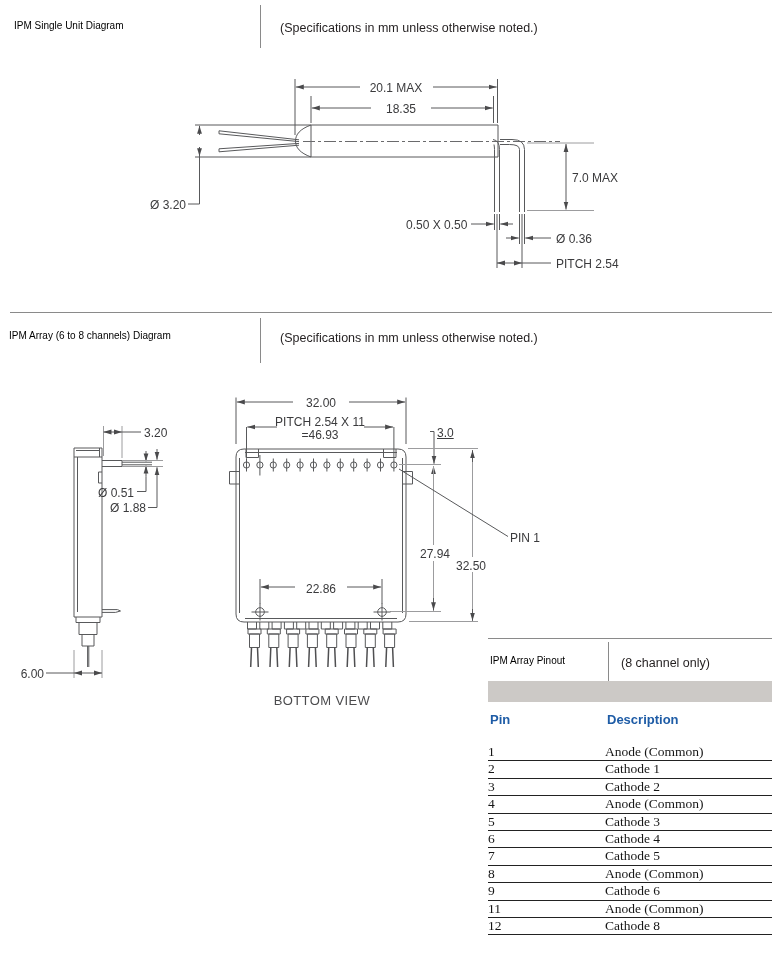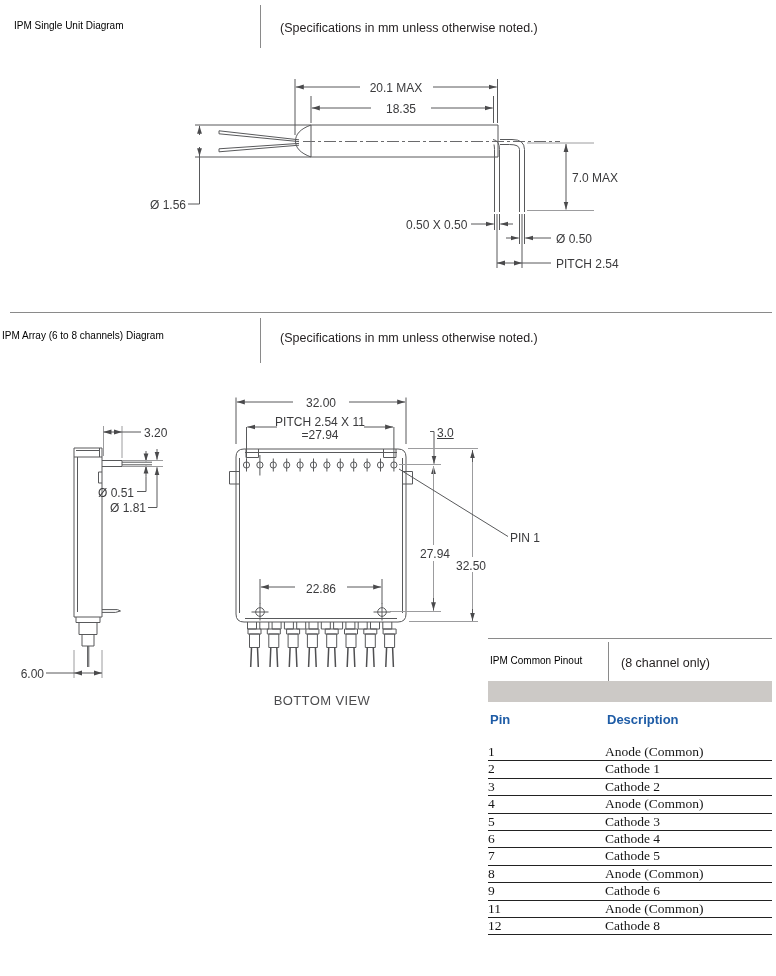--- a/index.html
+++ b/index.html
@@ -189,47 +189,47 @@
                            M386.6,647.5L385.8,667 M392.6,647.5L393.4,667"></path>
     </g>
   </svg>
 
   <div class="sec-title" style="left:14px;top:20px;">IPM Single Unit Diagram</div>
   <div class="vrule" style="left:260px;top:5px;height:43px;"></div>
   <div class="sec-note" style="left:280px;top:21px;">(Specifications in mm unless otherwise noted.)</div>
 
   <div class="dim c" style="left:361px;top:81px;width:70px;">20.1 MAX</div>
   <div class="dim c" style="left:371px;top:102px;width:60px;">18.35</div>
-  <div class="dim r" style="left:146px;top:198px;width:40px;">Ø 1.56</div>
+  <div class="dim r" style="left:146px;top:198px;width:40px;">Ø 3.20</div>
   <div class="dim" style="left:572px;top:171px;text-align:center;">7.0 MAX</div>
   <div class="dim r" style="left:406px;top:218px;width:60px;">0.50 X 0.50</div>
-  <div class="dim" style="left:556px;top:232px;">Ø 0.50</div>
+  <div class="dim" style="left:556px;top:232px;">Ø 0.36</div>
   <div class="dim" style="left:556px;top:257px;">PITCH 2.54</div>
 
   <div class="hrule" style="left:10px;top:312px;width:762px;"></div>
-  <div class="sec-title" style="left:2px;top:330px;">IPM Array (6 to 8 channels) Diagram</div>
+  <div class="sec-title" style="left:9px;top:330px;">IPM Array (6 to 8 channels) Diagram</div>
   <div class="vrule" style="left:260px;top:318px;height:45px;"></div>
   <div class="sec-note" style="left:280px;top:331px;">(Specifications in mm unless otherwise noted.)</div>
 
   <div class="dim" style="left:144px;top:426px;">3.20</div>
   <div class="dim r" style="left:94px;top:486px;width:40px;">Ø 0.51</div>
-  <div class="dim r" style="left:106px;top:501px;width:40px;">Ø 1.81</div>
+  <div class="dim r" style="left:106px;top:501px;width:40px;">Ø 1.88</div>
   <div class="dim r" style="left:14px;top:667px;width:30px;">6.00</div>
   <div class="dim c" style="left:291px;top:396px;width:60px;">32.00</div>
   <div class="dim c" style="left:270px;top:415px;width:100px;">PITCH 2.54 X 11</div>
-  <div class="dim c" style="left:270px;top:428px;width:100px;">=27.94</div>
+  <div class="dim c" style="left:270px;top:428px;width:100px;">=46.93</div>
   <div class="dim" style="left:437px;top:426px;text-decoration:underline;">3.0</div>
   <div class="dim" style="left:420px;top:547px;">27.94</div>
   <div class="dim" style="left:456px;top:559px;">32.50</div>
   <div class="dim c" style="left:291px;top:582px;width:60px;">22.86</div>
   <div class="dim" style="left:510px;top:531px;">PIN 1</div>
   <div class="view-label" style="left:252px;top:693px;width:140px;">BOTTOM VIEW</div>
 
   <div class="hrule" style="left:488px;top:638px;width:284px;"></div>
-  <div class="sec-title" style="left:490px;top:655px;">IPM Common Pinout</div>
+  <div class="sec-title" style="left:490px;top:655px;">IPM Array Pinout</div>
   <div class="vrule" style="left:608px;top:642px;height:47px;"></div>
   <div class="sec-note" style="left:621px;top:656px;">(8 channel only)</div>
   <div class="grayband" style="left:488px;top:681px;width:284px;height:21px;"></div>
 
   <div class="colhead" style="left:490px;top:712px;">Pin</div>
   <div class="colhead" style="left:607px;top:712px;">Description</div>
 
   <table class="pinout">
     <tbody>
       <tr>

